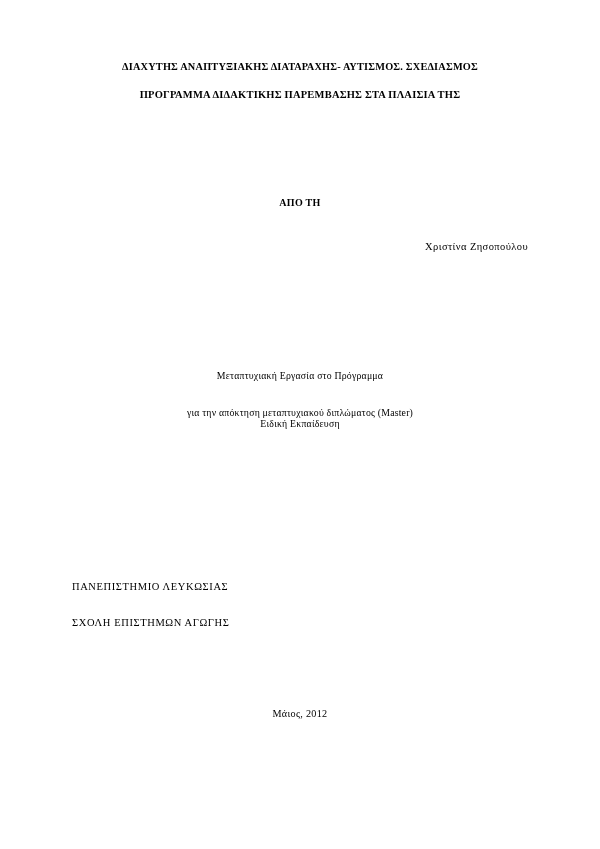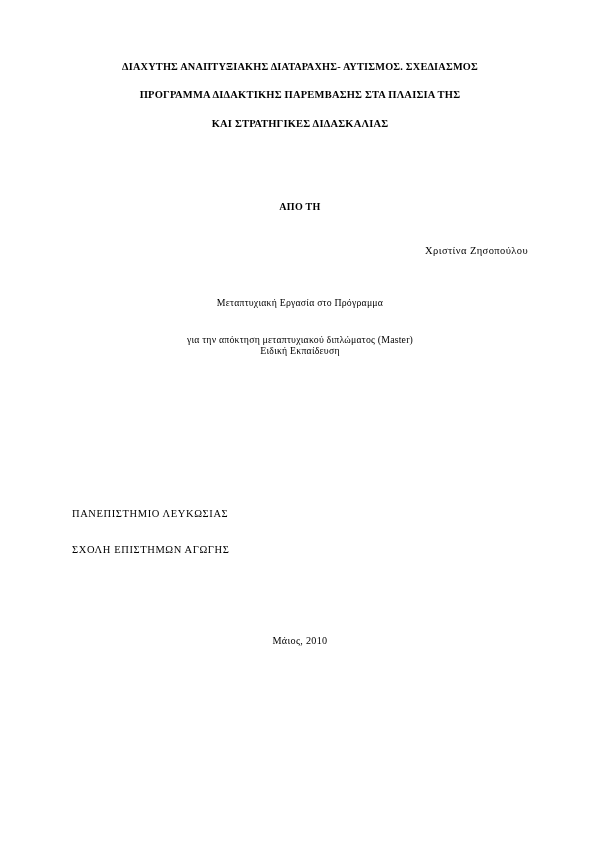--- a/index.html
+++ b/index.html
@@ -31,41 +31,41 @@
     font-size: 10.5px;
     letter-spacing: 0.2px;
     line-height: 1.0;
     margin-bottom: 18px;
     white-space: nowrap;
   }
   .title-line.l2 {
     font-size: 10.3px;
   }
   .by-block {
-    margin-top: 72px;
+    margin-top: 96px;
     text-align: center;
   }
   .by-label {
     font-weight: bold;
     font-size: 10px;
     letter-spacing: 0.3px;
   }
   .author {
     margin-top: 33px;
     font-size: 10.5px;
     text-align: right;
     letter-spacing: 0.4px;
   }
   .student-id {
     margin-top: 15px;
     font-size: 10.5px;
     text-align: center;
   }
   .program-block {
-    margin-top: 41px;
+    margin-top: 118px;
     text-align: center;
   }
   .program-line {
     font-size: 9.8px;
     margin-bottom: 26px;
     letter-spacing: 0.2px;
   }
   .program-line.last {
     margin-bottom: 0;
   }
@@ -91,37 +91,36 @@
   }
 </style>
 </head>
 <body>
 
 <div class="page">
 
   <div class="title-block">
     <div class="title-line l2">ΔΙΑΧΥΤΗΣ ΑΝΑΠΤΥΞΙΑΚΗΣ ΔΙΑΤΑΡΑΧΗΣ- ΑΥΤΙΣΜΟΣ. ΣΧΕΔΙΑΣΜΟΣ</div>
     <div class="title-line l1">ΠΡΟΓΡΑΜΜΑ ΔΙΔΑΚΤΙΚΗΣ ΠΑΡΕΜΒΑΣΗΣ ΣΤΑ ΠΛΑΙΣΙΑ ΤΗΣ</div>
-    <div class="title-line l3">ΚΑΙ ΣΤΡΑΤΗΓΙΚΕΣ ΔΙΔΑΣΚΑΛΙΑΣ</div>
   </div>
 
   <div class="by-block">
     <div class="by-label">ΑΠΟ ΤΗ</div>
   </div>
 
   <div class="author">Χριστίνα Ζησοπούλου</div>
 
   <div class="program-block">
     <div class="program-line">Μεταπτυχιακή Εργασία στο Πρόγραμμα</div>
     <div class="program-line last">για την απόκτηση μεταπτυχιακού διπλώματος (Master)</div>
     <div class="program-line">Ειδική Εκπαίδευση</div>
   </div>
 
   <div class="institution-block">
     <div class="institution-line">ΠΑΝΕΠΙΣΤΗΜΙΟ ΛΕΥΚΩΣΙΑΣ</div>
     <div class="institution-line last">ΣΧΟΛΗ ΕΠΙΣΤΗΜΩΝ ΑΓΩΓΗΣ</div>
   </div>
 
   <div class="date-block">
-    <div class="date-line">Μάιος, 2010</div>
+    <div class="date-line">Μάιος, 2012</div>
   </div>
 
 </div>
 
 </body></html>

